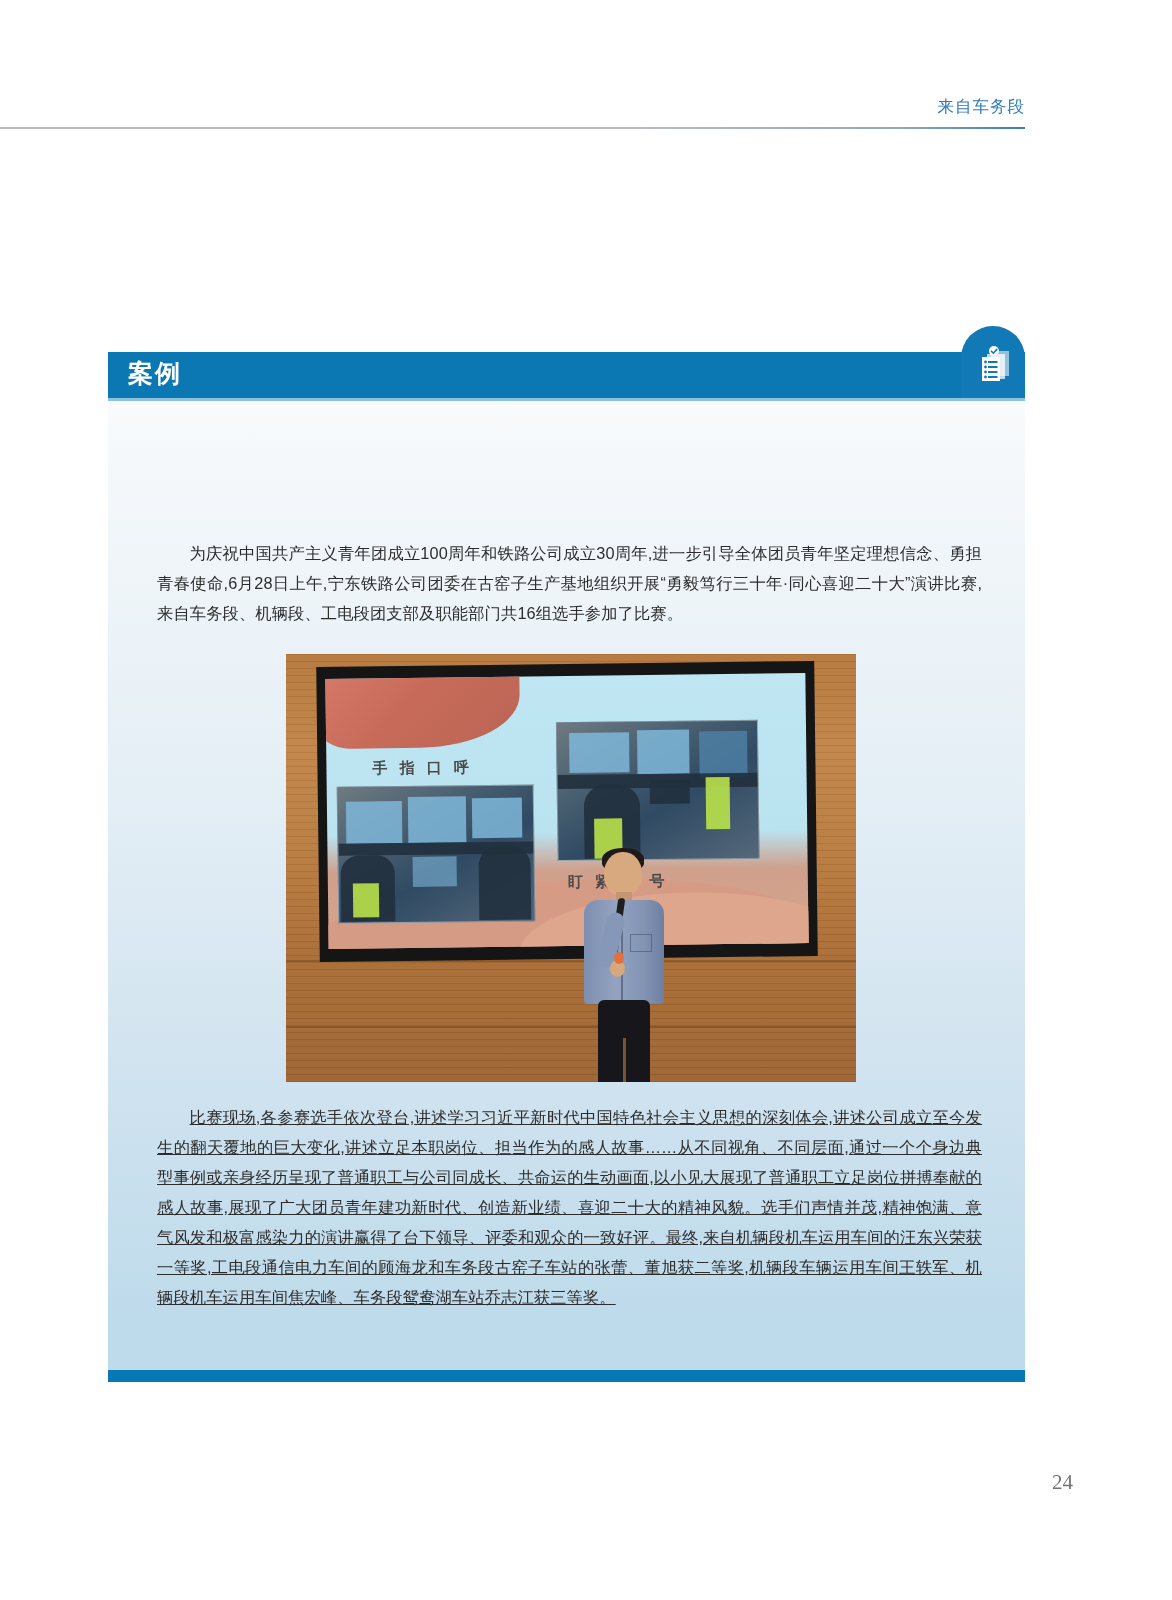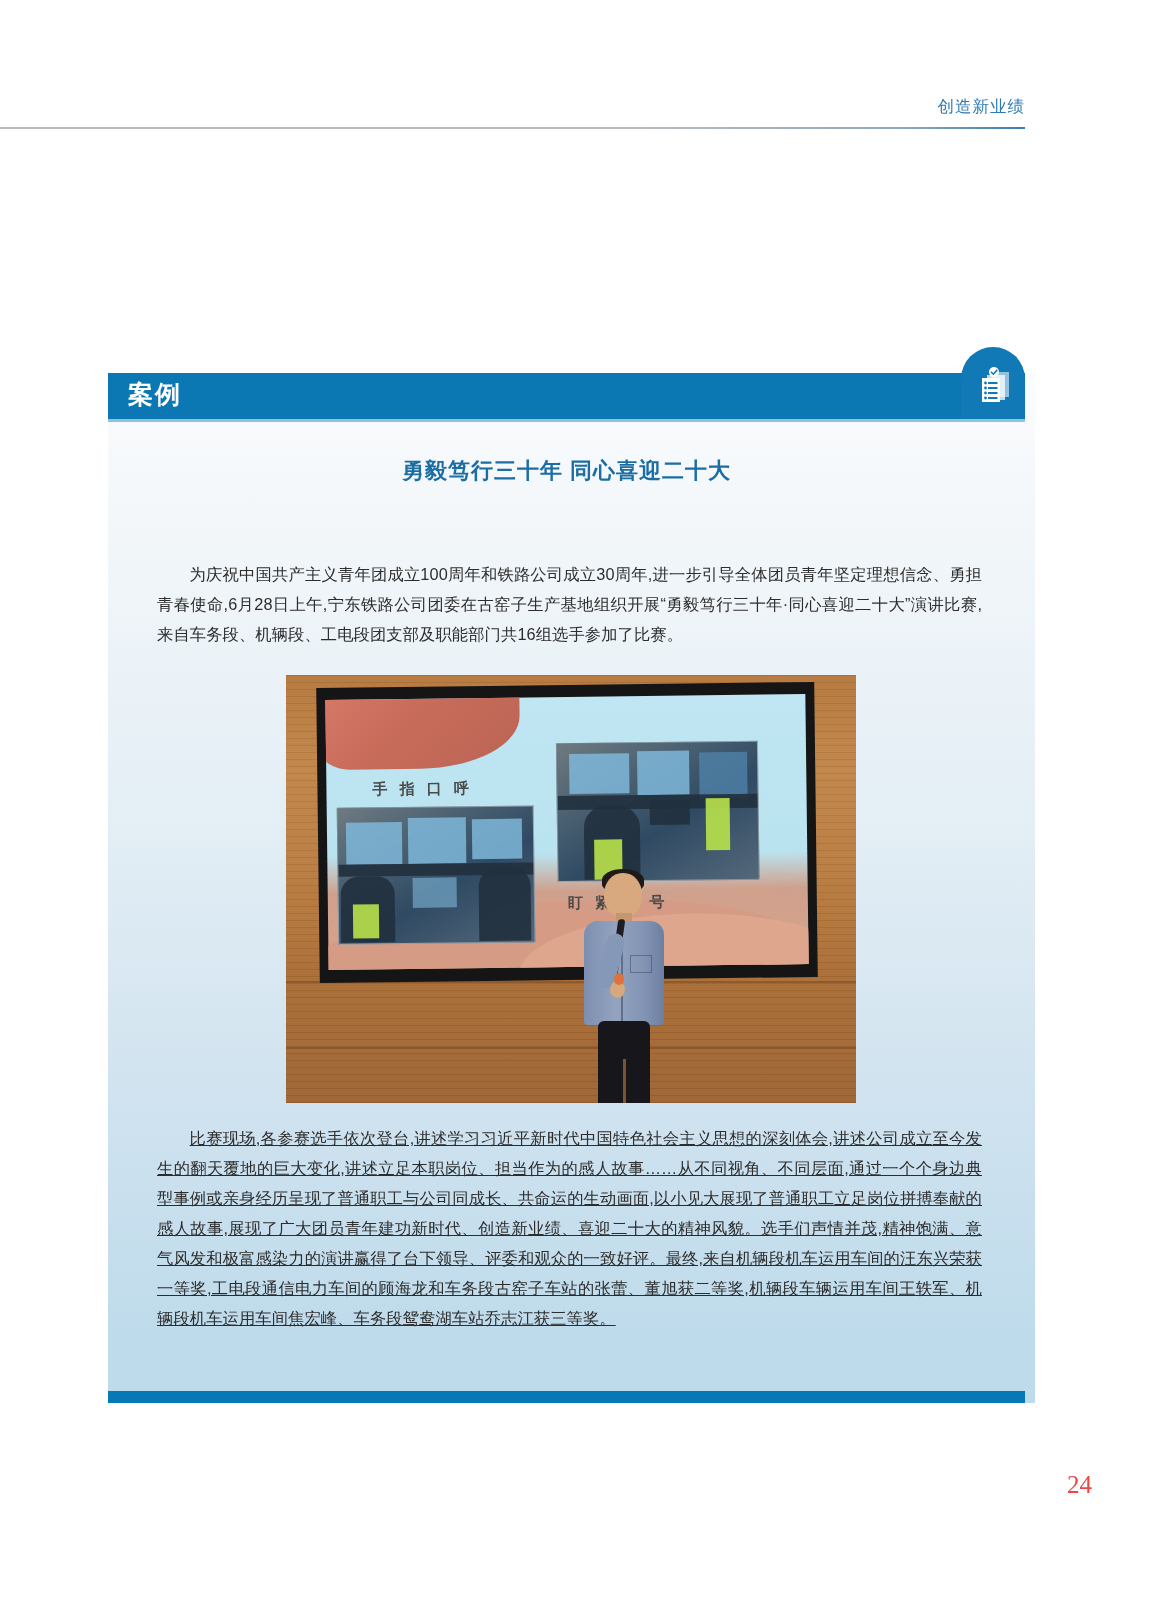--- a/index.html
+++ b/index.html
@@ -38,25 +38,24 @@
     top: 127px;
     width: 1025px;
     height: 2px;
     background: linear-gradient(to right, #b9bcbe 0%, #b9bcbe 62%, #8fa9bd 88%, #3b7fae 100%);
   }
 
   
   .case-card {
     position: absolute;
     left: 108px;
-    top: 373px;
+    top: 352px;
     width: 917px;
     height: 1030px;
     background: linear-gradient(to bottom, #fbfcfd 0%, #f3f7fa 14%, #e3eef5 44%, #cfe2ef 72%, #bedbeb 94%, #bedbeb 100%);
-    padding-left: 10px;
   }
 
   .case-banner {
     position: absolute;
     left: 0;
     top: 0;
     width: 917px;
     height: 46px;
     background: #0b78b4;
   }
@@ -348,32 +347,32 @@
     height: 12px;
     background: #0678b6;
   }
 
   
   .page-number {
     position: absolute;
     left: 1052px;
     top: 1472px;
     width: 40px;
-    text-align: right;
+    text-align: left;
     font-family: "Liberation Serif", "DejaVu Serif", serif;
-    font-size: 25px;
-    color: #ef4444;
+    font-size: 21px;
+    color: #737373;
     line-height: 1;
   }
 </style>
 </head>
 <body>
 
 <div class="page-header">
-  <div class="header-label">创造新业绩</div>
+  <div class="header-label">来自车务段</div>
   <div class="header-rule"></div>
 </div>
 
 <div class="case-card">
 
   <div class="case-banner"></div>
   <div class="case-banner-label">案例</div>
   <div class="banner-underline"></div>
 
   <div class="badge-blob"></div>
@@ -390,21 +389,20 @@
         <circle cx="8.5" cy="26" r="1.4"></circle>
           <rect x="11" y="25" width="9.5" height="2"></rect>
         <circle cx="8.5" cy="31" r="1.4"></circle>
           <rect x="11" y="30" width="9.5" height="2"></rect>
       </g>
       <circle cx="17" cy="5" r="5" fill="#ffffff"></circle>
       <path d="M14.4 5.2 L16.4 7.2 L19.8 3.4" stroke="#1179b5" stroke-width="1.6" fill="none" stroke-linecap="round"></path>
     </svg>
   </div>
 
-  <div class="case-subtitle">勇毅笃行三十年 同心喜迎二十大</div>
 
   <div class="case-para para-1">为庆祝中国共产主义青年团成立100周年和铁路公司成立30周年,进一步引导全体团员青年坚定理想信念、勇担青春使命,6月28日上午,宁东铁路公司团委在古窑子生产基地组织开展“勇毅笃行三十年·同心喜迎二十大”演讲比赛,来自车务段、机辆段、工电段团支部及职能部门共16组选手参加了比赛。</div>
 
   <div class="photo-frame">
     <div class="photo-wall"></div>
     <div class="photo-wall-seam" style="top:306px"></div>
     <div class="photo-wall-seam" style="top:372px"></div>
 
     <div class="screen-outer">
       <div class="screen-inner">

